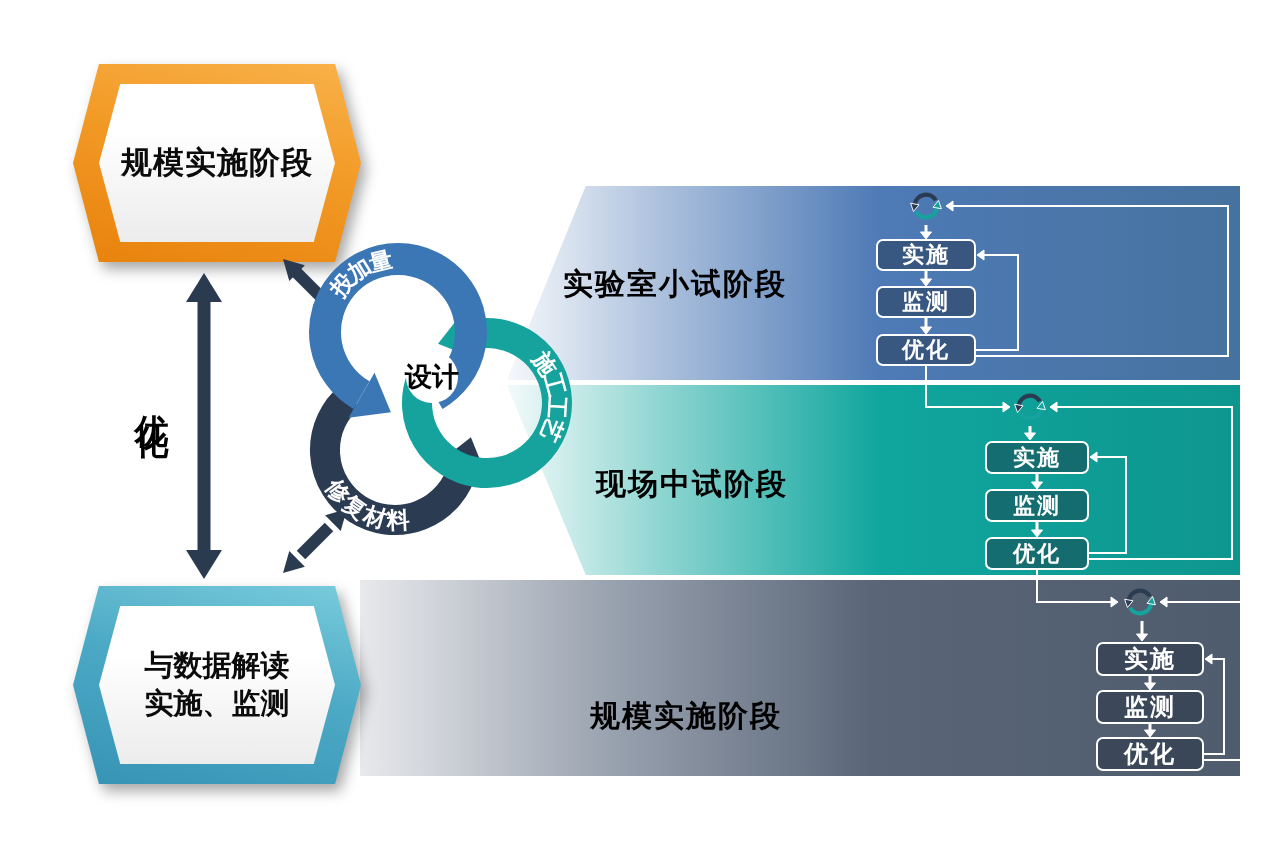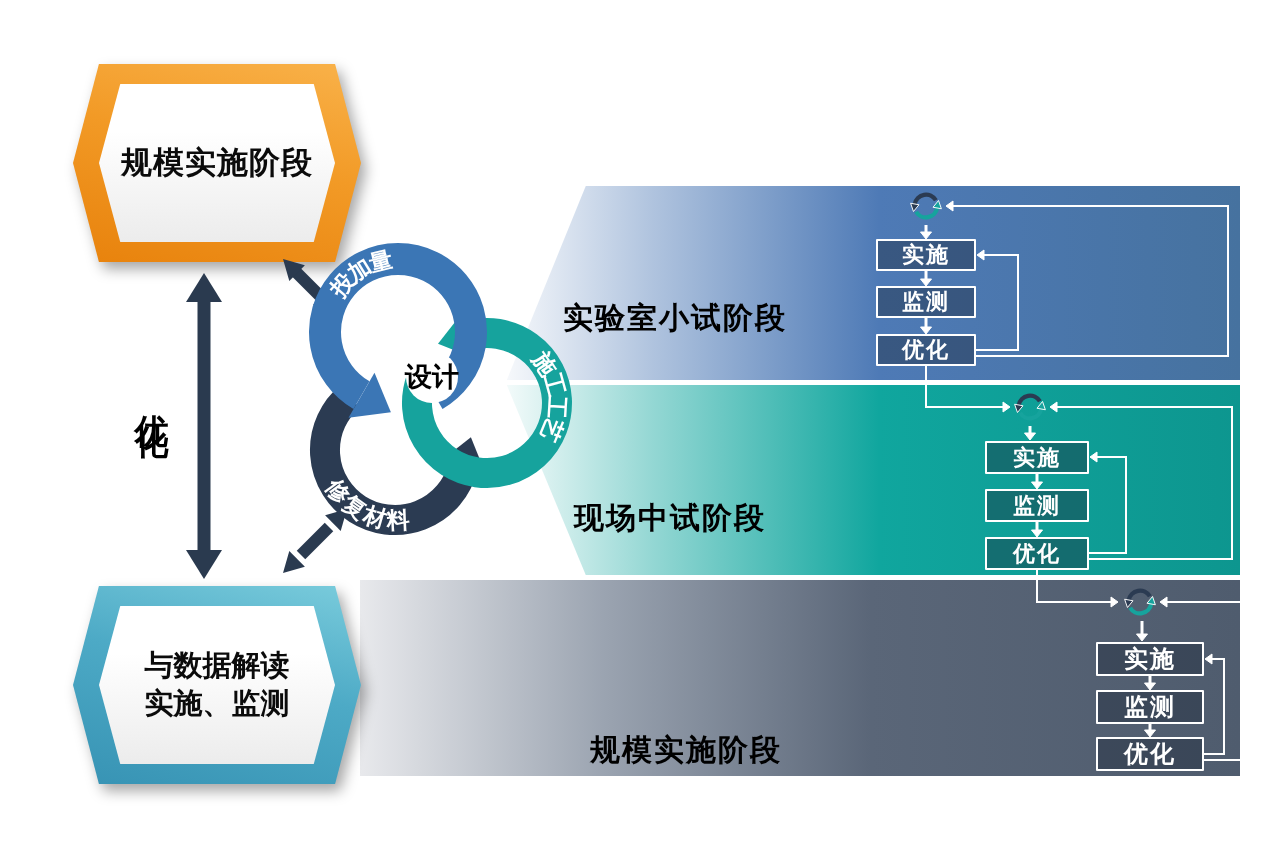--- a/index.html
+++ b/index.html
@@ -18,25 +18,25 @@
     left:488px;top:385px;width:752px;height:190px;
     clip-path:polygon(2.5% 0,100% 0,100% 100%,13% 100%);
     background:linear-gradient(90deg,rgba(16,166,158,0) 0%,rgba(16,166,158,0.45) 22%,#10a69e 52%,#0d968f 100%);
   }
   .band3{
     left:360px;top:580px;width:880px;height:196px;
     background:linear-gradient(90deg,#e8e9ec 0%,#9aa3b0 28%,#5a6678 58%,#4f5c6e 100%);
   }
   .stage-label{
     position:absolute;font-size:30px;font-weight:bold;color:#000;
-    white-space:nowrap;letter-spacing:2px;margin-top:34px;
+    white-space:nowrap;letter-spacing:2px;
   }
   
   .step-box{
-    position:absolute;border:2px solid #fff;border-radius:1px;
+    position:absolute;border:2px solid #fff;border-radius:7px;
     background:rgba(28,40,58,0.42);color:#fff;font-weight:bold;
     display:flex;align-items:center;justify-content:center;
     font-size:22px;box-sizing:border-box;letter-spacing:2px;
   }
   .step-box.big{font-size:24px;}
   
   .badge{position:absolute;width:288px;height:198px;filter:drop-shadow(5px 7px 7px rgba(0,0,0,0.35));}
   .badge .outer{
     position:absolute;inset:0;
     clip-path:polygon(0 50%,9% 0,91% 0,100% 50%,91% 100%,9% 100%);
@@ -63,21 +63,21 @@
 </head>
 <body>
 
 <div class="canvas">
 
   <div class="band band1"></div>
   <div class="band band2"></div>
   <div class="band band3"></div>
 
   <div class="stage-label" style="left:563px;top:264px;">实验室小试阶段</div>
-  <div class="stage-label" style="left:574px;top:464px;">现场中试阶段</div>
+  <div class="stage-label" style="left:596px;top:464px;">现场中试阶段</div>
   <div class="stage-label" style="left:590px;top:696px;">规模实施阶段</div>
 
   <div class="step-box" style="left:876px;top:239px;width:100px;height:32px;">实施</div>
   <div class="step-box" style="left:876px;top:286px;width:100px;height:32px;">监测</div>
   <div class="step-box" style="left:876px;top:334px;width:100px;height:32px;">优化</div>
 
   <div class="step-box" style="left:985px;top:441px;width:104px;height:33px;">实施</div>
   <div class="step-box" style="left:985px;top:489px;width:104px;height:33px;">监测</div>
   <div class="step-box" style="left:985px;top:537px;width:104px;height:33px;">优化</div>
 

